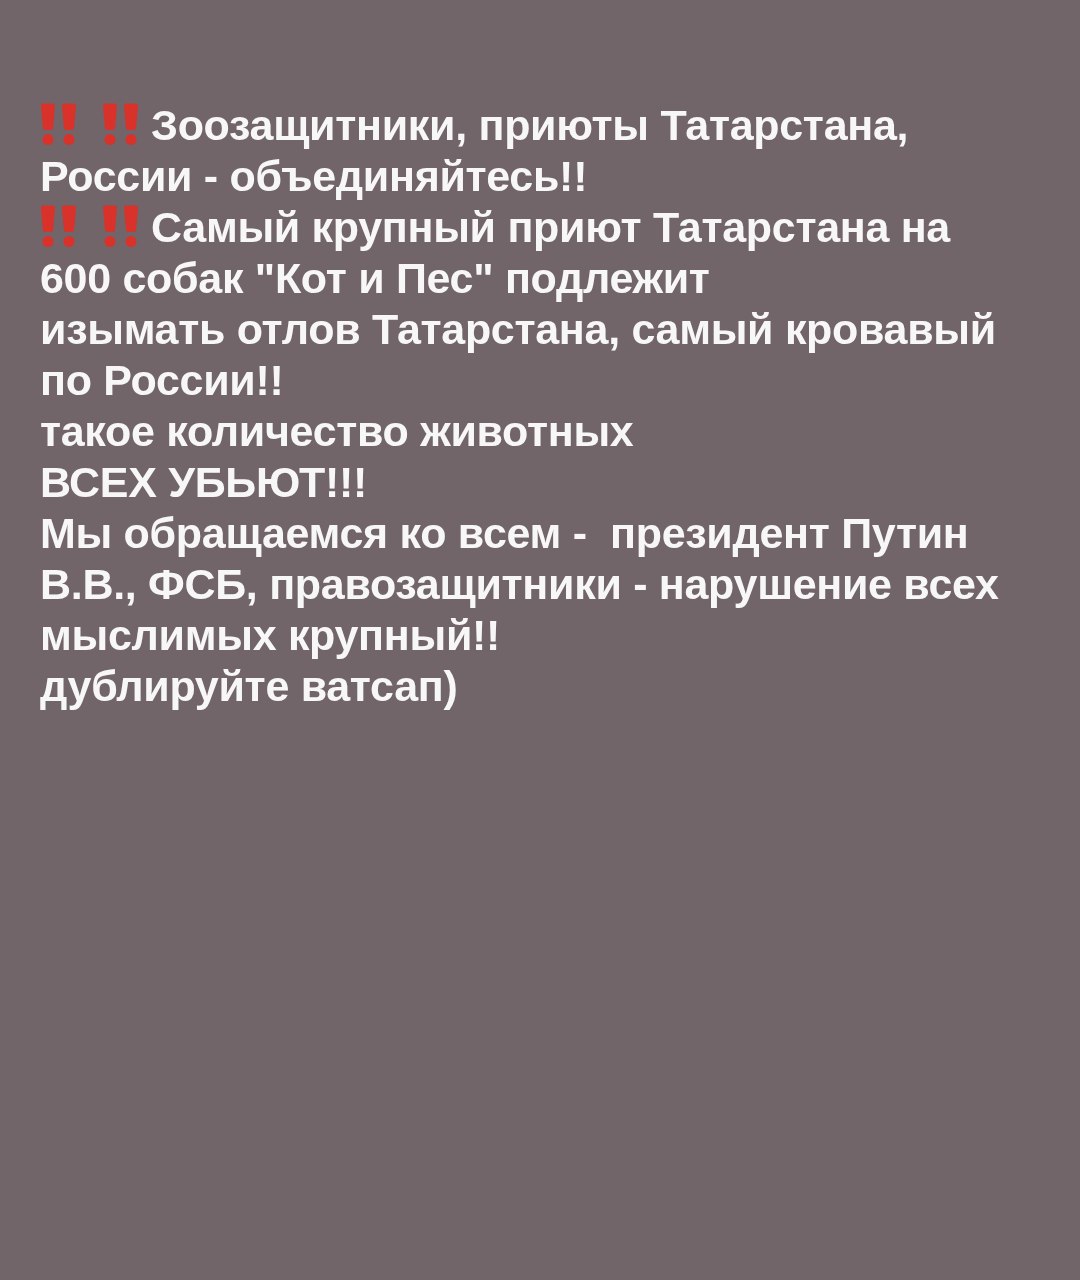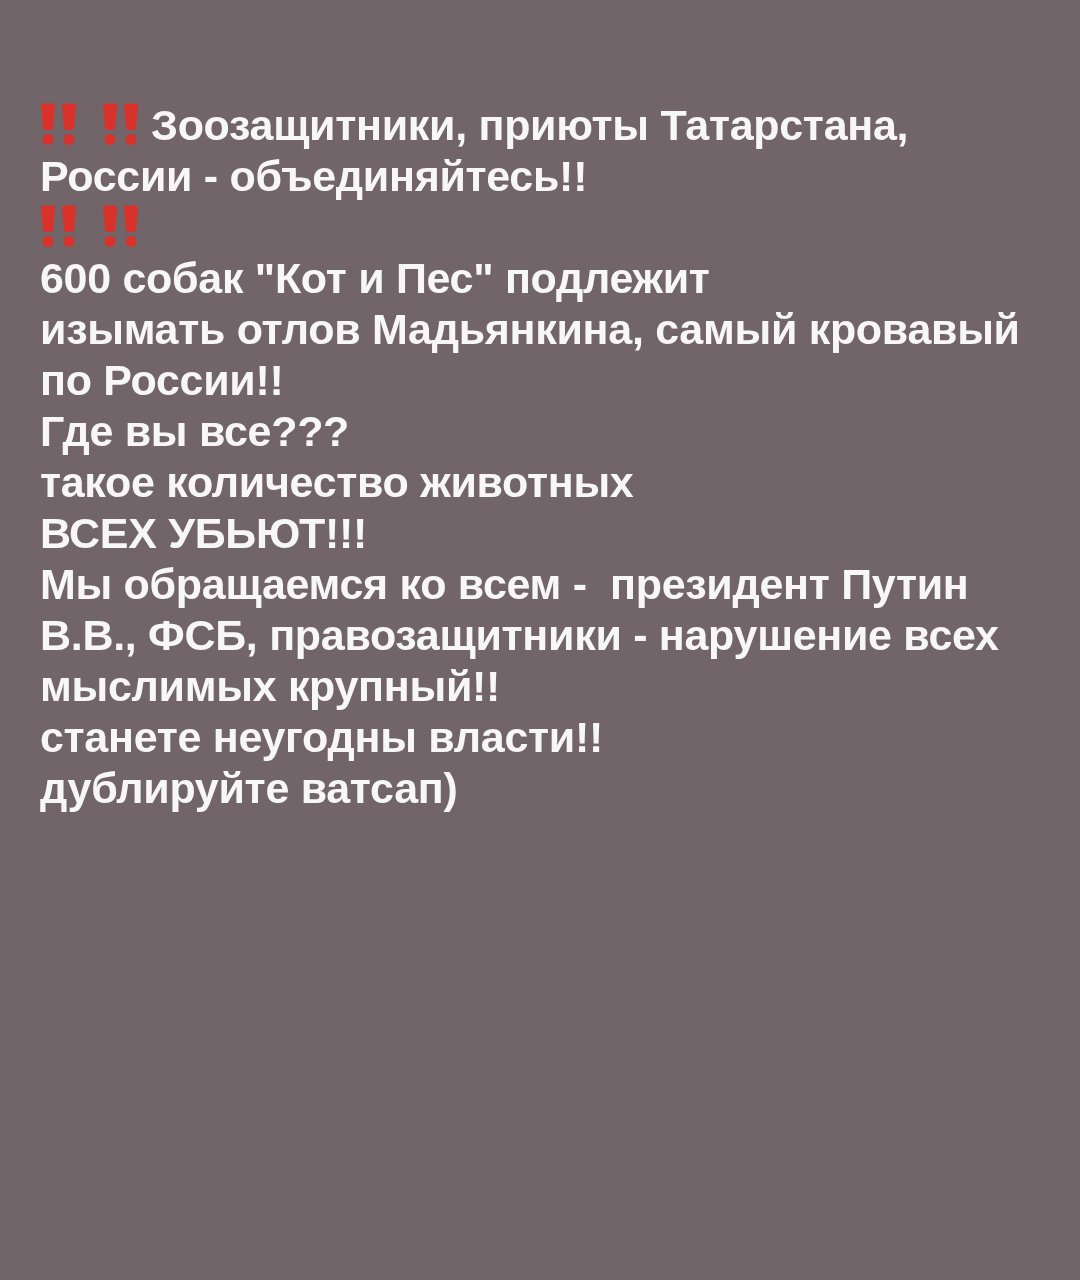--- a/index.html
+++ b/index.html
@@ -69,27 +69,25 @@
   <div class="line"><svg class="dbl-excl" viewBox="0 0 37 43" aria-hidden="true">
         <path class="bar" d="M3.5 4 L12.5 4 L10.6 25.5 L5.4 25.5 Z"></path>
         <circle class="dot" cx="8" cy="37.5" r="5.5"></circle>
         <path class="bar" d="M24.5 4 L33.5 4 L31.6 25.5 L26.4 25.5 Z"></path>
         <circle class="dot" cx="29" cy="37.5" r="5.5"></circle>
       </svg><svg class="dbl-excl last" viewBox="0 0 37 43" aria-hidden="true">
         <path class="bar" d="M3.5 4 L12.5 4 L10.6 25.5 L5.4 25.5 Z"></path>
         <circle class="dot" cx="8" cy="37.5" r="5.5"></circle>
         <path class="bar" d="M24.5 4 L33.5 4 L31.6 25.5 L26.4 25.5 Z"></path>
         <circle class="dot" cx="29" cy="37.5" r="5.5"></circle>
-      </svg></div>
+      </svg><span>Самый крупный приют Татарстана на</span></div>
 
   <div class="line"><span>600 собак "Кот и Пес" подлежит</span></div>
-  <div class="line"><span>изымать отлов Мадьянкина, самый кровавый</span></div>
+  <div class="line"><span>изымать отлов Татарстана, самый кровавый</span></div>
   <div class="line"><span>по России!!</span></div>
-  <div class="line"><span>Где вы все???</span></div>
   <div class="line"><span>такое количество животных</span></div>
   <div class="line"><span>ВСЕХ УБЬЮТ!!!</span></div>
   <div class="line"><span>Мы обращаемся ко всем -  президент Путин</span></div>
   <div class="line"><span>В.В., ФСБ, правозащитники - нарушение всех</span></div>
   <div class="line"><span>мыслимых крупный!!</span></div>
-  <div class="line"><span>станете неугодны власти!!</span></div>
   <div class="line"><span>дублируйте ватсап)</span></div>
 
 </main>
 
 </body></html>

